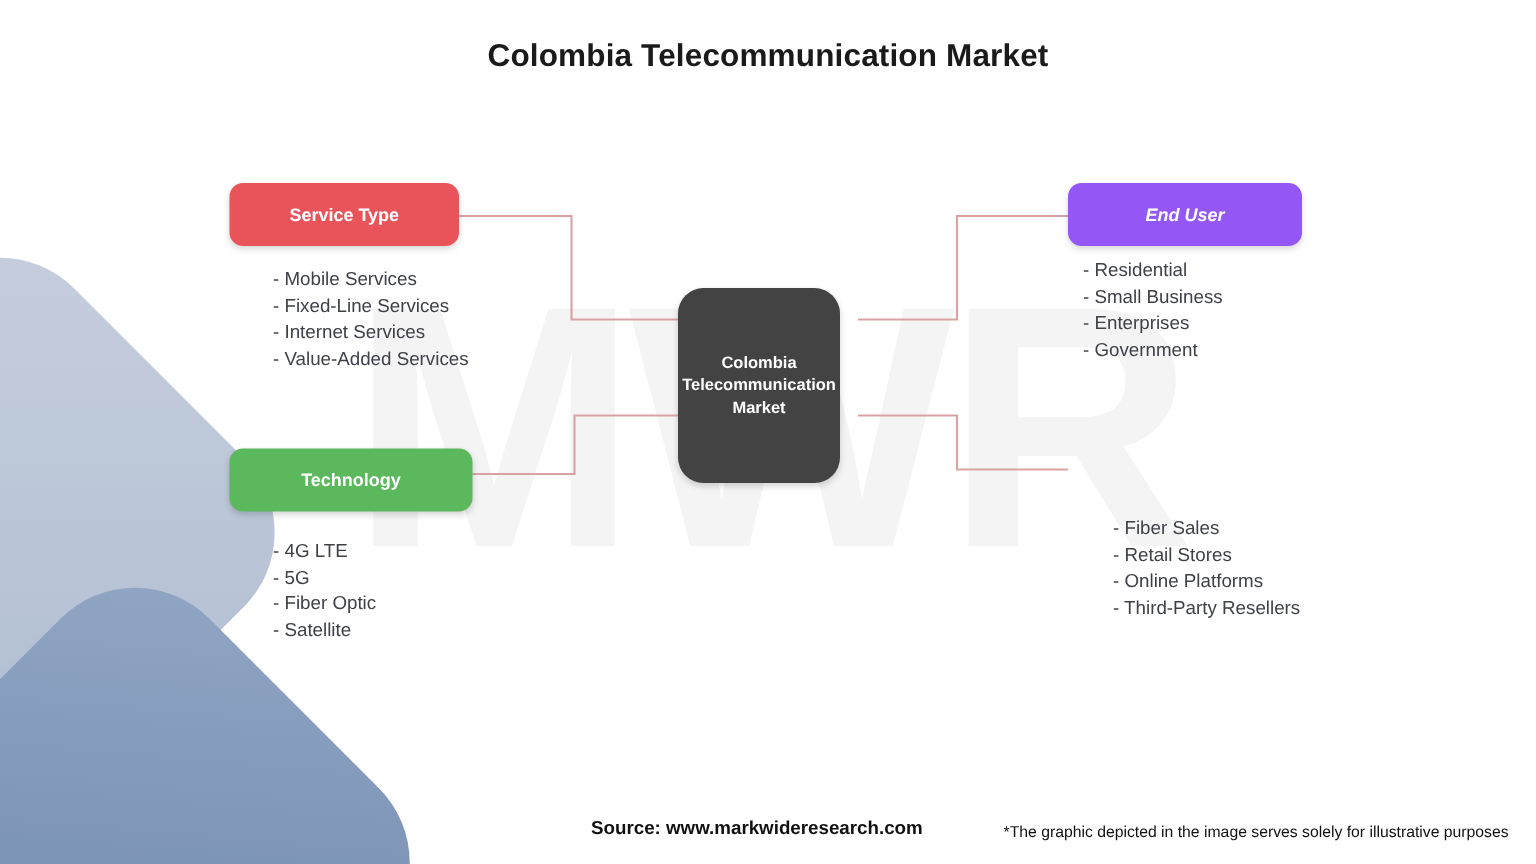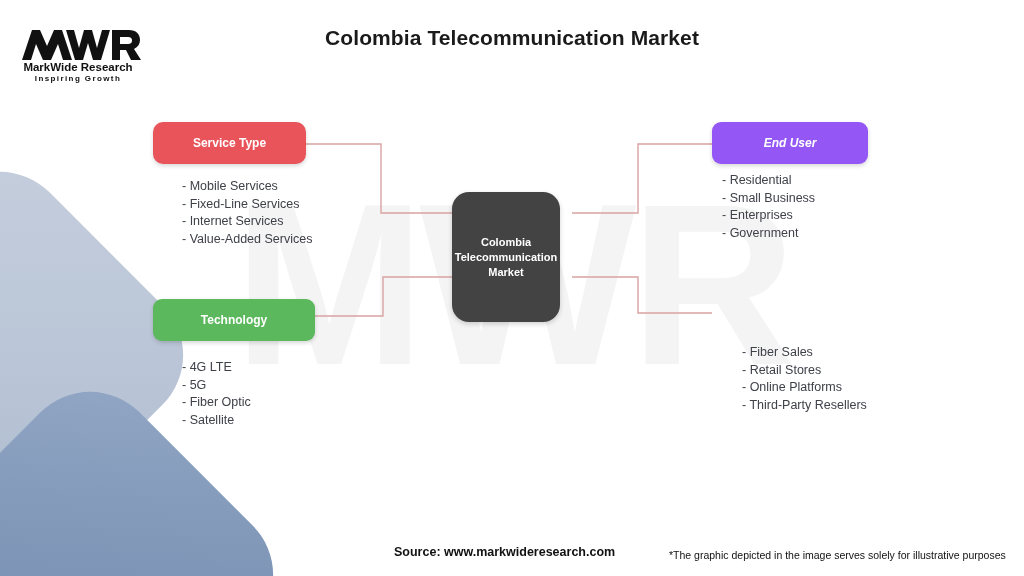--- a/index.html
+++ b/index.html
@@ -116,21 +116,21 @@
     height: 42px;
     border-radius: 9px;
     display: flex;
     align-items: center;
     justify-content: center;
     color: #ffffff;
     font-size: 12px;
     font-weight: bold;
     box-shadow: 0 2px 4px rgba(0,0,0,0.16);
   }
-  .pill-service  { left: 153px; top: 122px; width: 153px; background: #e8545a; border-radius: 10px; }
+  .pill-service  { left: 153px; top: 122px; width: 153px; background: #e8545a; }
   .pill-tech     { left: 153px; top: 299px; width: 162px; background: #5cb85c; }
   .pill-enduser  { left: 712px; top: 122px; width: 156px; background: #9457f5; font-style: italic; }
   .pill-channel  { left: 712px; top: 291px; width: 156px; background: #efcd2e; }
 
   
   .item-list {
     position: absolute;
     font-size: 12.5px;
     color: #3f4149;
     line-height: 17.5px;
@@ -166,35 +166,20 @@
 
   <div class="deco deco-light"></div>
   <div class="deco deco-dark"></div>
 
   <div class="watermark">
     <svg width="1024" height="210" viewBox="0 0 1024 210" xmlns="http://www.w3.org/2000/svg">
       <text x="512" y="168" text-anchor="middle" font-family="Liberation Sans, sans-serif" font-size="230" font-weight="bold" letter-spacing="-6" fill="#f4f4f4">MWR</text>
     </svg>
   </div>
 
-  <div class="logo">
-    <svg width="125" height="60" viewBox="0 0 125 60" xmlns="http://www.w3.org/2000/svg">
-      <g fill="#111111">
-
-        <path d="M6 36 L16 6 L24 6 L31 22 L38 6 L46 6 L56 36 L47 36 L42 20 L35 36 L27 36 L20 20 L15 36 Z"></path>
-
-        <path d="M50 6 L58 6 L63 24 L68 6 L76 6 L81 24 L86 6 L94 6 L85 36 L77 36 L72 19 L67 36 L59 36 Z"></path>
-
-        <path d="M96 6 L113 6 C120 6 124 10 124 16 C124 20 122 23 118 25 L125 36 L115 36 L110 26 L104 26 L104 36 L96 36 Z
-                 M104 13 L104 20 L112 20 C115 20 116 18.5 116 16.5 C116 14.5 115 13 112 13 Z"></path>
-      </g>
-      <text x="62" y="47" text-anchor="middle" font-family="Liberation Sans, sans-serif" font-size="11.5" font-weight="bold" fill="#111111">MarkWide Research</text>
-      <text x="62" y="57" text-anchor="middle" font-family="Liberation Sans, sans-serif" font-size="8" font-weight="bold" letter-spacing="1.4" fill="#111111">Inspiring Growth</text>
-    </svg>
-  </div>
 
   <div class="title">Colombia Telecommunication Market</div>
 
   <svg class="connectors" viewBox="0 0 1024 576" xmlns="http://www.w3.org/2000/svg">
     <g stroke="#d9a3a3" stroke-width="1.4" fill="none">
 
       <path d="M306 144 L381 144 L381 213 L452 213"></path>
 
       <path d="M712 144 L638 144 L638 213 L572 213"></path>
 

